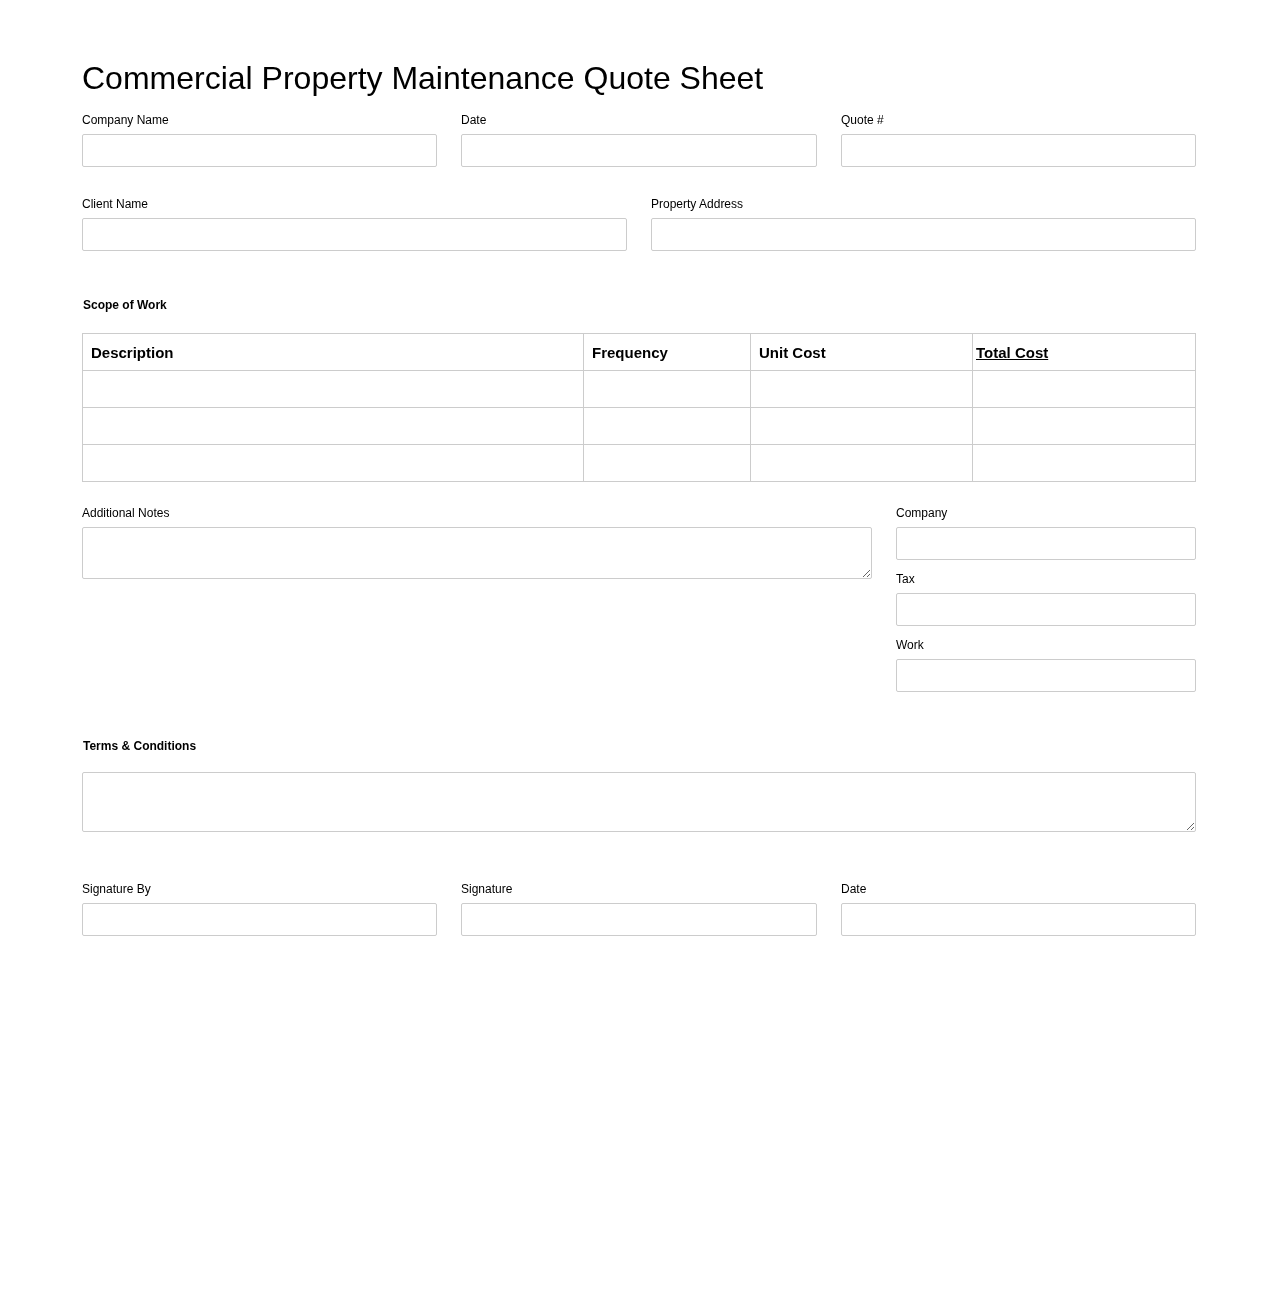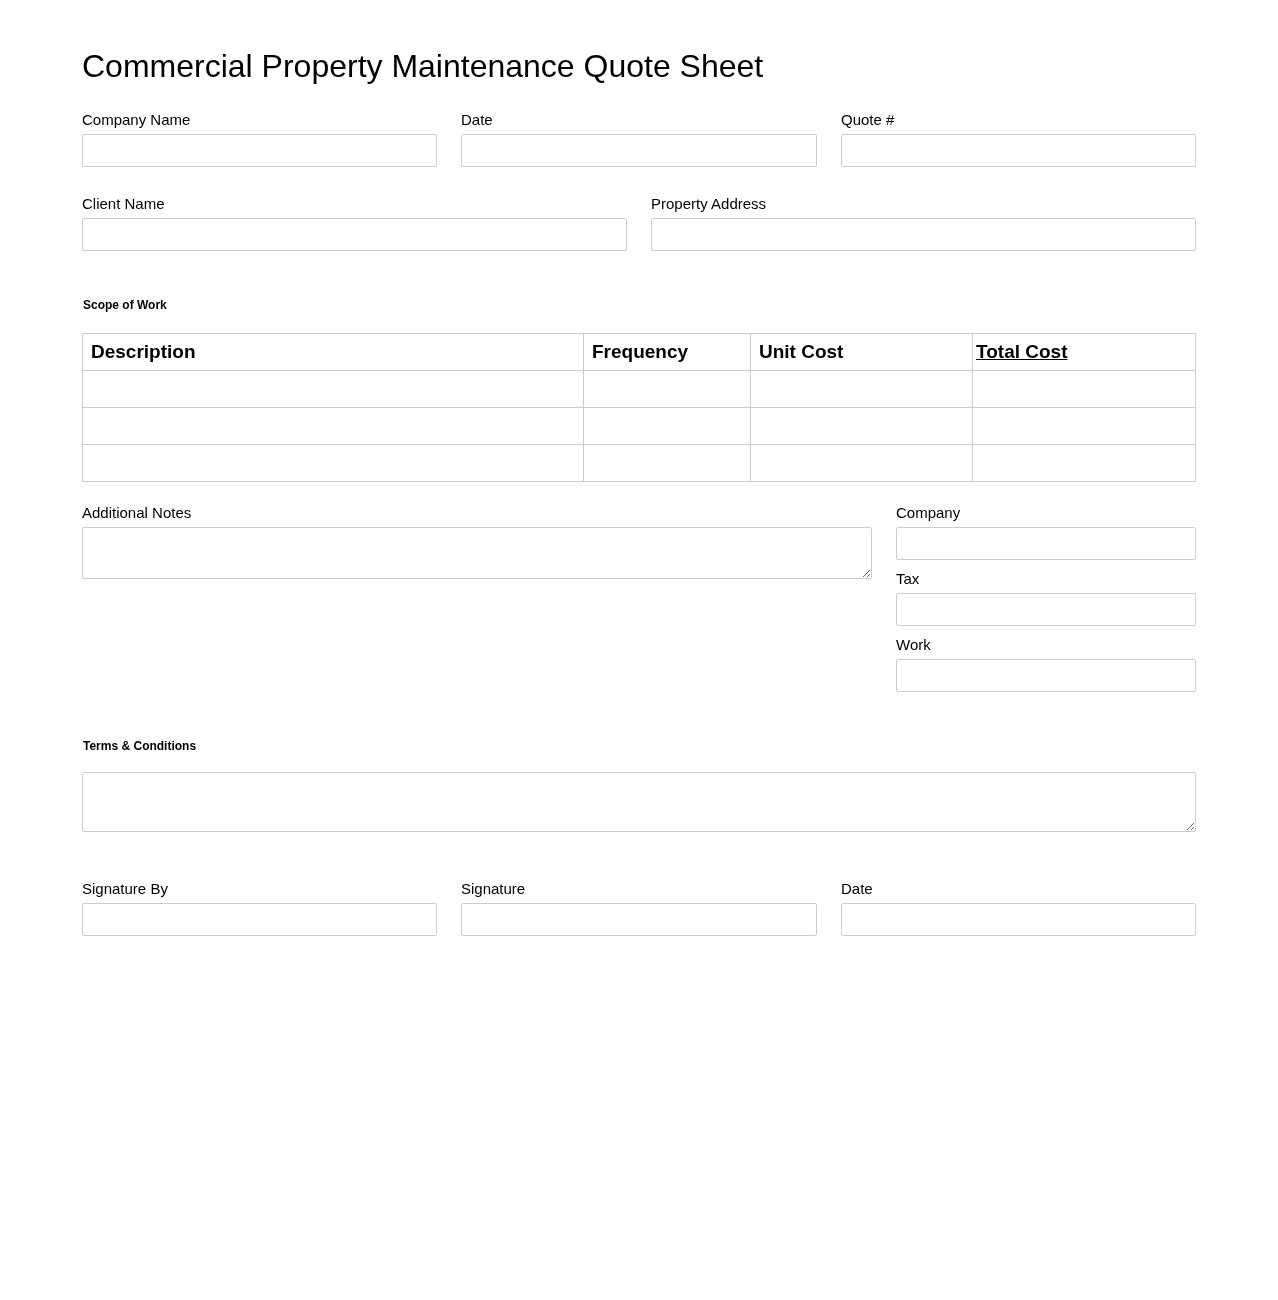--- a/index.html
+++ b/index.html
@@ -1,24 +1,24 @@
 <!DOCTYPE html>
 <html><head>
   <meta charset="utf-8">
   <style>
     html, body { margin:0; padding:0; background:#ffffff; }
     body { width:1278px; height:1300px; position:relative; font-family:"Liberation Sans", sans-serif; color:#000; }
     .page { position:absolute; left:82px; top:0; width:1114px; }
-    h1 { position:absolute; left:0; top:46px; margin:0; font-size:32px; font-weight:normal; line-height:40px; white-space:nowrap; }
-    .label { position:absolute; font-size:15px; line-height:18px; white-space:nowrap; }
+    h1 { position:absolute; left:0; top:58px; margin:0; font-size:32px; font-weight:normal; line-height:40px; white-space:nowrap; }
+    .label { position:absolute; font-size:12px; line-height:18px; white-space:nowrap; }
     .input { position:absolute; box-sizing:border-box; height:33px; border:1px solid #cccccc; border-radius:2px; background:#fff; margin:0; padding:0 6px; font-family:"Liberation Sans", sans-serif; font-size:15px; }
     textarea.input { resize:both; padding:6px; }
     .section-title { position:absolute; font-size:12px; font-weight:bold; line-height:20px; white-space:nowrap; }
     table { position:absolute; left:0; top:333px; width:1114px; border-collapse:collapse; }
-    th, td { border:1px solid #cccccc; height:37px; box-sizing:border-box; padding:0 8px; text-align:left; font-size:19px; }
+    th, td { border:1px solid #cccccc; height:37px; box-sizing:border-box; padding:0 8px; text-align:left; font-size:15px; }
     th { font-weight:bold; }
   </style>
 </head>
 <body>
 
 <div class="page">
   <h1>Commercial Property Maintenance Quote Sheet</h1>
 
   <div class="label" style="left:0;top:111px;">Company Name</div>
   <input class="input" style="left: 0px; top: 134px; width: 355px;" value="">

